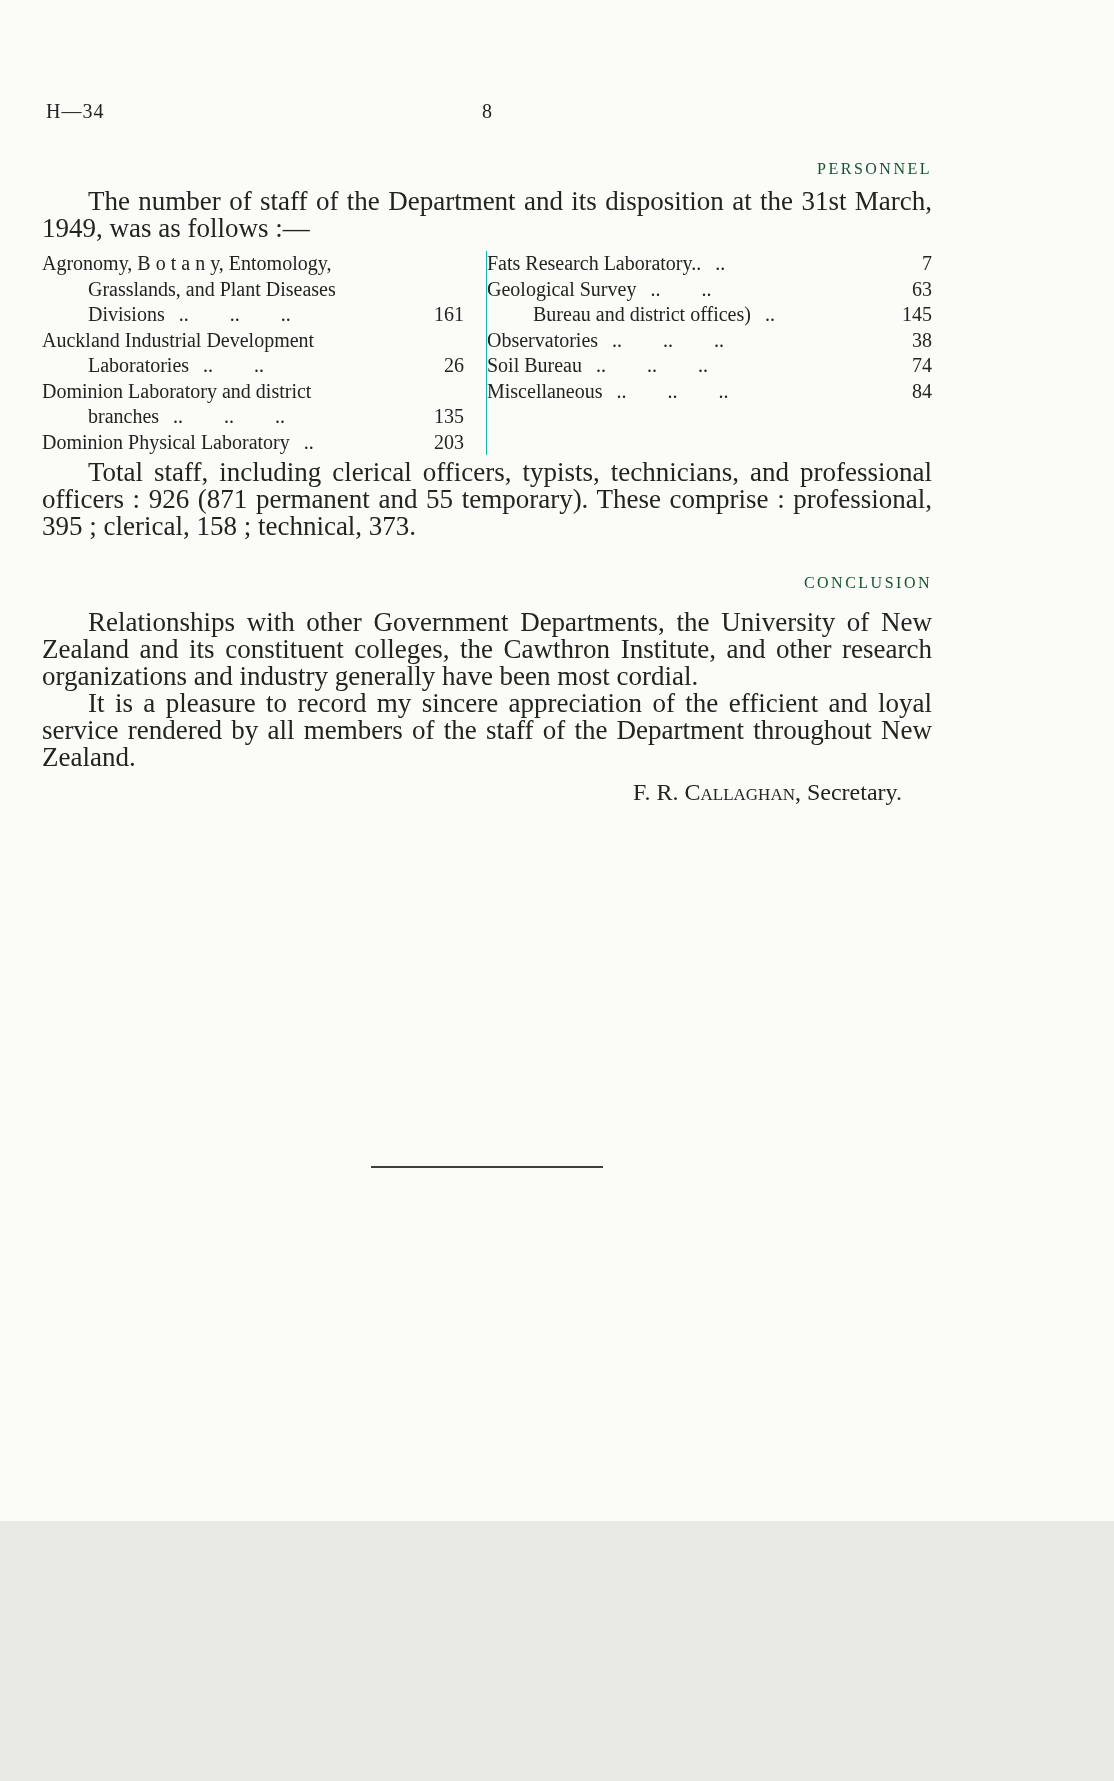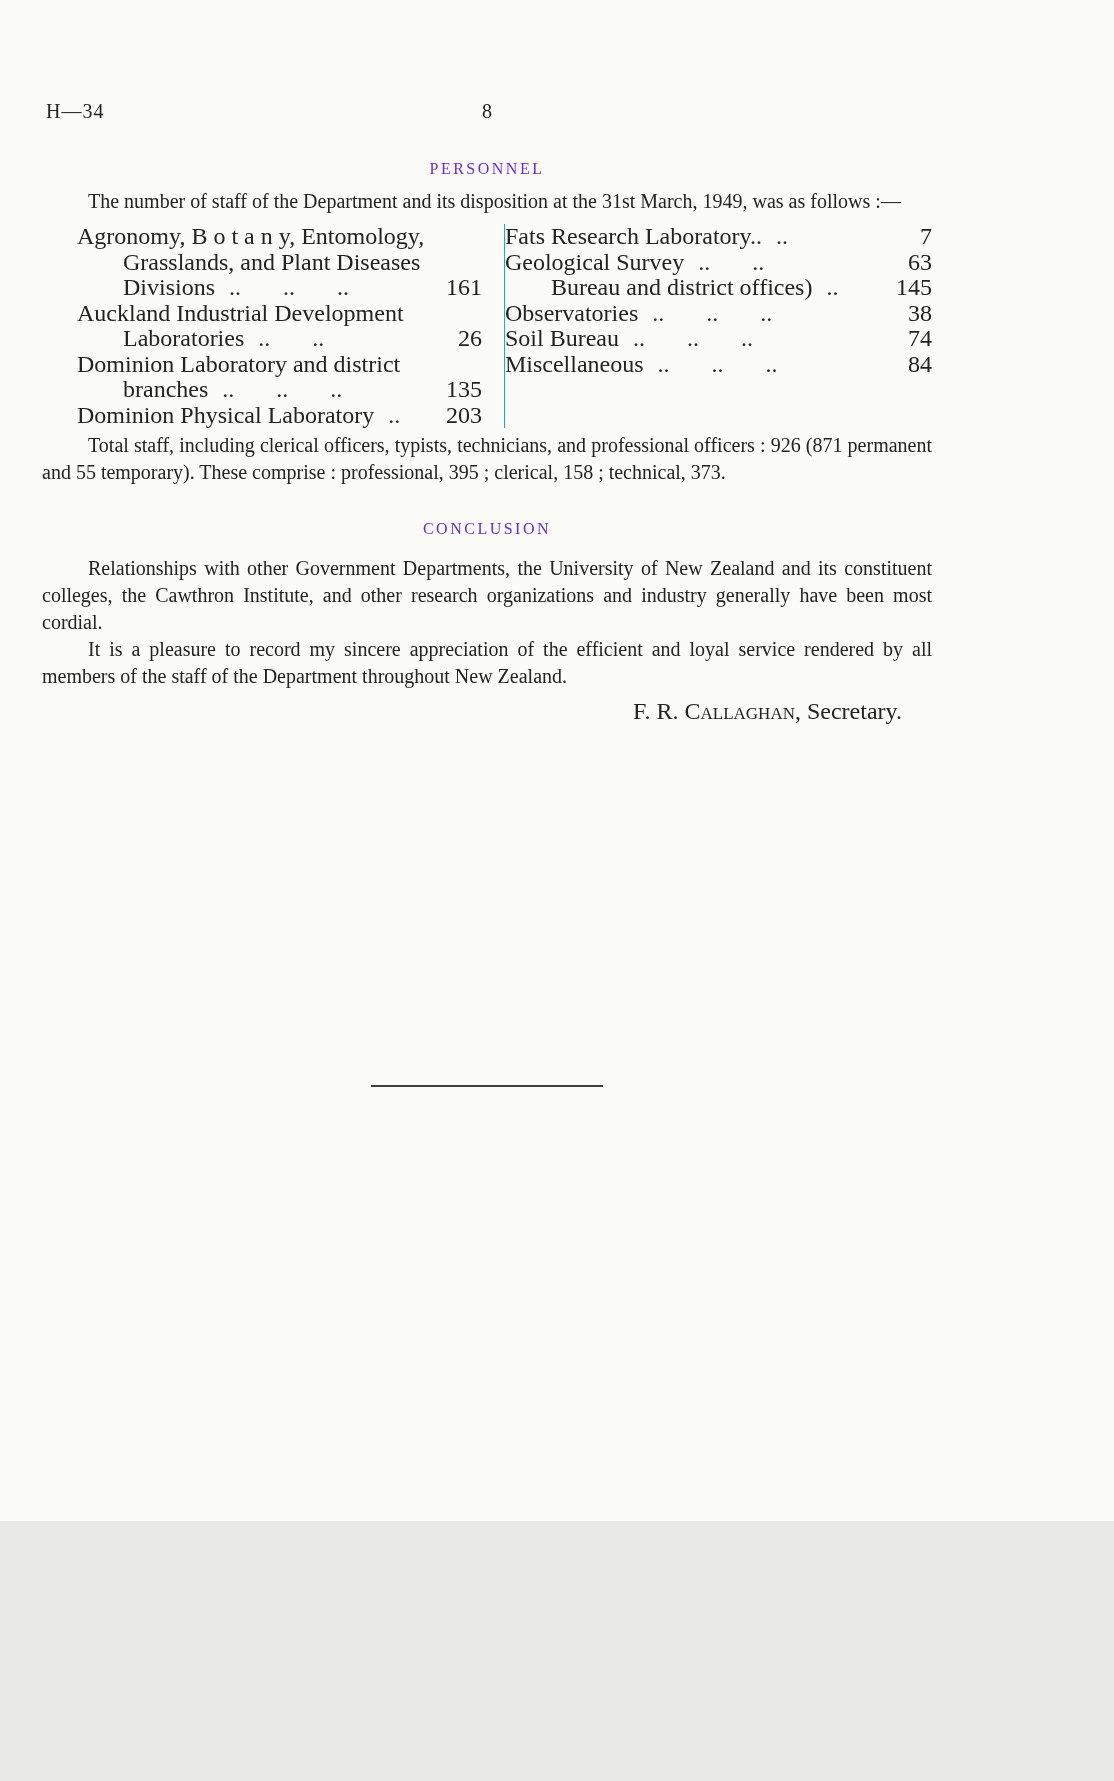--- a/index.html
+++ b/index.html
@@ -13,30 +13,30 @@
     font-family:"Liberation Serif", serif;
     color:#232320;
   }
   .content { margin-left:42px; width:890px; padding-top:100px; }
 
   .page-head { position:relative; font-size:20px; height:26px; }
   .doc-ref { position:absolute; left:4px; top:0; letter-spacing:1px; }
   .page-num { position:absolute; left:0; right:0; top:0; text-align:center; }
 
   .section-heading {
-    text-align:center; font-size:16px; font-weight:normal;
-    letter-spacing:2.5px; margin-top:34px; color:#6d28d9;
+    text-align:right; font-size:16px; font-weight:normal;
+    letter-spacing:2.5px; margin-top:34px; color:#14532d;
   }
   .par {
-    font-size:20px; line-height:27px;
+    font-size:27px; line-height:27px;
     text-align:justify; text-indent:46px;
   }
   .intro { margin-top:10px; }
 
-  .staff-columns { display:flex; margin-top:9px; font-size:24px;margin-left:35px; }
+  .staff-columns { display:flex; margin-top:9px; font-size:20px; }
   .col { line-height:25.5px; }
   .col-left  { width:444px; padding-right:22px; }
   .col-right { width:446px; border-left:1px solid #14b8a6; }
   .line { white-space:nowrap; }
   .line.cont { padding-left:46px; }
   .line.final { display:flex; align-items:baseline; }
   .lbl { flex:0 0 auto; }
   .dots { flex:1 1 auto; margin-left:14px; word-spacing:36px; white-space:nowrap; overflow:hidden; }
   .val { flex:0 0 auto; text-align:right; min-width:36px; }
 

